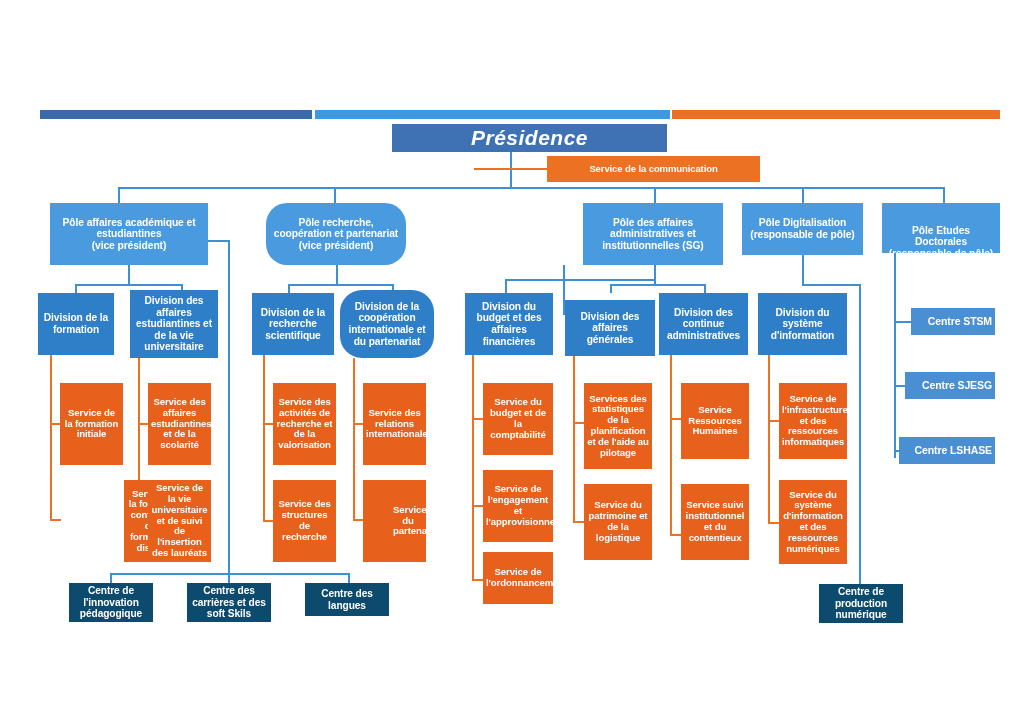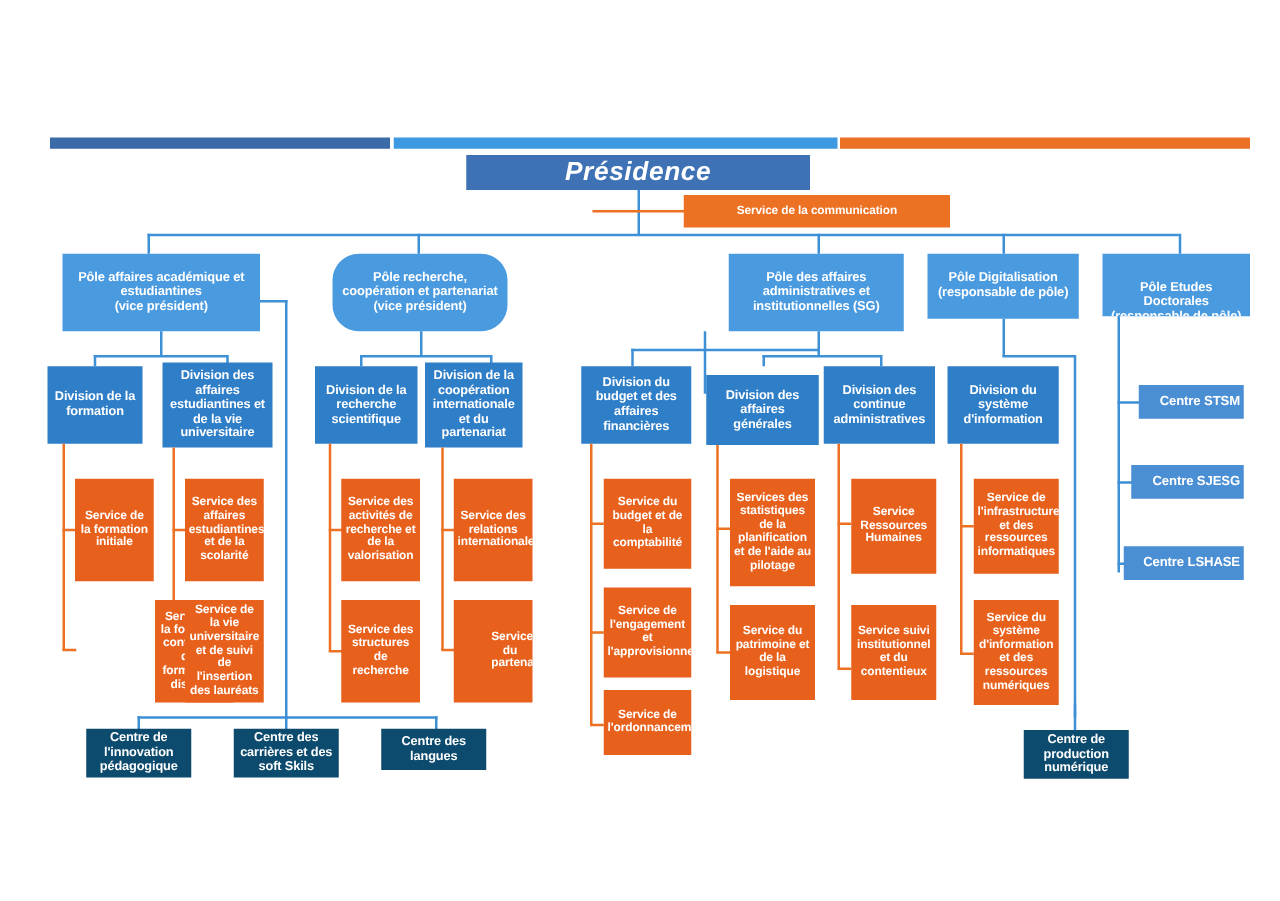--- a/index.html
+++ b/index.html
@@ -86,21 +86,21 @@
 </style>
 </head>
 <body>
 
 <div id="chart-root">
 
   <div class="topbar dark" style="left:40px;  top:110px; width:272px;"></div>
   <div class="topbar light" style="left:315px; top:110px; width:355px;"></div>
   <div class="topbar orange" style="left:672px; top:110px; width:328px;"></div>
 
-  <div class="node n-presidence" style="left:373px; top:124px; width:275px; height:28px;">
+  <div class="node n-presidence" style="left:392px; top:124px; width:275px; height:28px;">
     <span>Présidence</span>
   </div>
 
   <div class="conn blue v" style="left:510px; top:152px; height:36px;"></div>
 
   <div class="conn orange h" style="left:474px; top:168px; width:74px;"></div>
 
   <div class="node n-staff" style="left:547px; top:156px; width:213px; height:26px;">
     <span>Service de la communication</span>
   </div>
@@ -167,21 +167,21 @@
 
   <div class="node n-division" style="left:38px;  top:293px; width:76px; height:62px;">
     <span>Division de la formation</span>
   </div>
   <div class="node n-division" style="left:130px; top:290px; width:88px; height:68px;">
     <span>Division des affaires estudiantines et de la vie universitaire</span>
   </div>
   <div class="node n-division" style="left:252px; top:293px; width:82px; height:62px;">
     <span>Division de la recherche scientifique</span>
   </div>
-  <div class="node n-division" style="left:340px; top:290px; width:78px; height:68px;">
+  <div class="node n-division" style="left:340px; top:290px; width:94px; height:68px;border-radius:22px;">
     <span>Division de la coopération internationale et du partenariat</span>
   </div>
   <div class="node n-division" style="left:465px; top:293px; width:88px; height:62px;">
     <span>Division du budget et des affaires financières</span>
   </div>
   <div class="node n-division" style="left:565px; top:300px; width:90px; height:56px;">
     <span>Division des affaires générales</span>
   </div>
   <div class="node n-division" style="left:659px; top:293px; width:89px; height:62px;">
     <span>Division des continue administratives</span>

